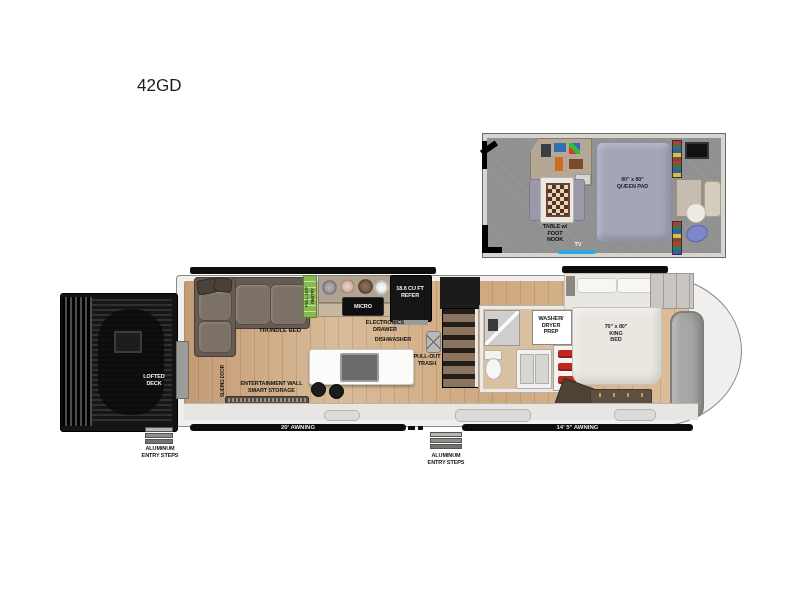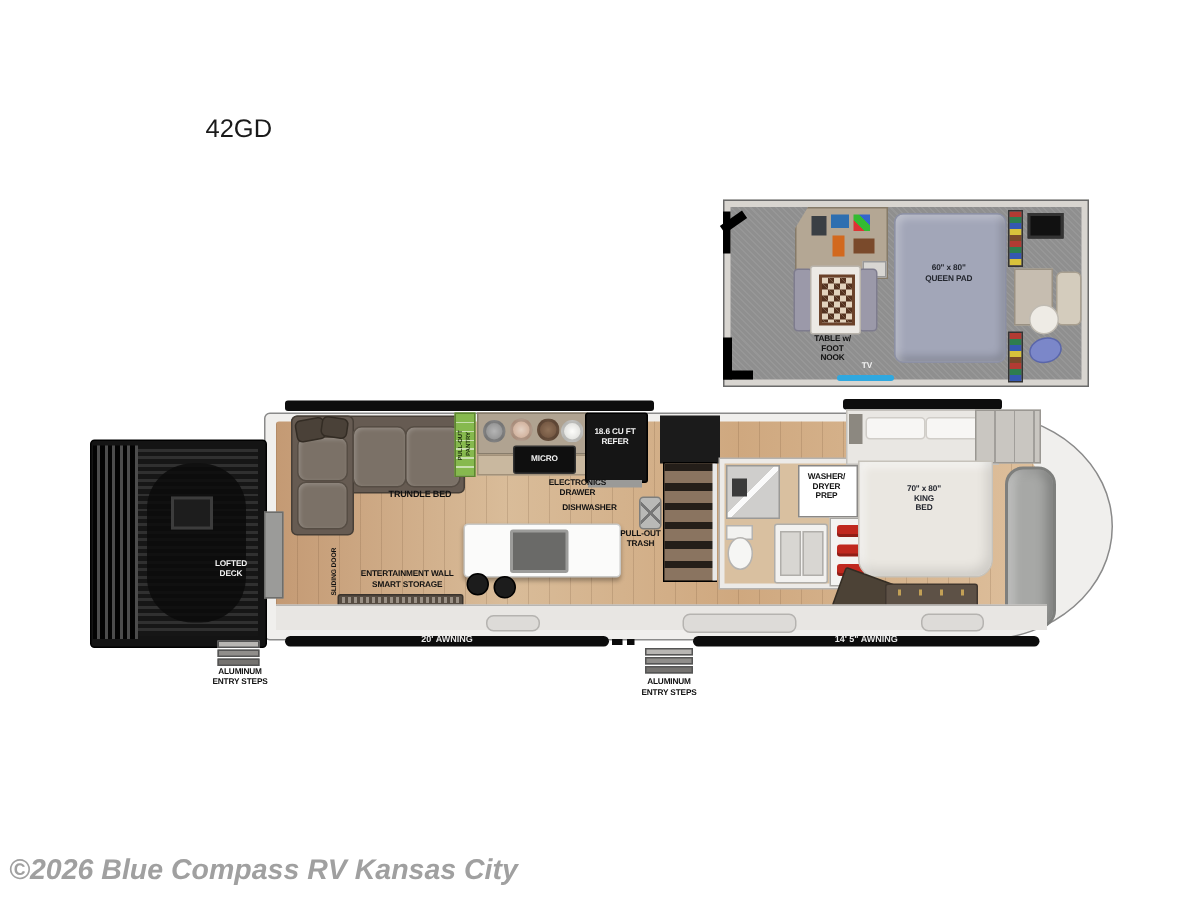--- a/index.html
+++ b/index.html
@@ -297,14 +297,13 @@
 
     <div class="abs steps" style="left:372px;top:169px;width:32px;">
       <div style="background:#b8b6b3;"></div>
         <div style="background:#908e8b;"></div>
         <div style="background:#757370;"></div>
     </div>
     <div class="lbl" style="left:344px;top:189px;width:88px;font-size:5.5px;">ALUMINUM
 ENTRY STEPS</div>
   </div>
 
-  <div id="watermark" class="abs">©2026 Blue Compass RV Kansas City</div>
 </div>
 
 </body></html>

